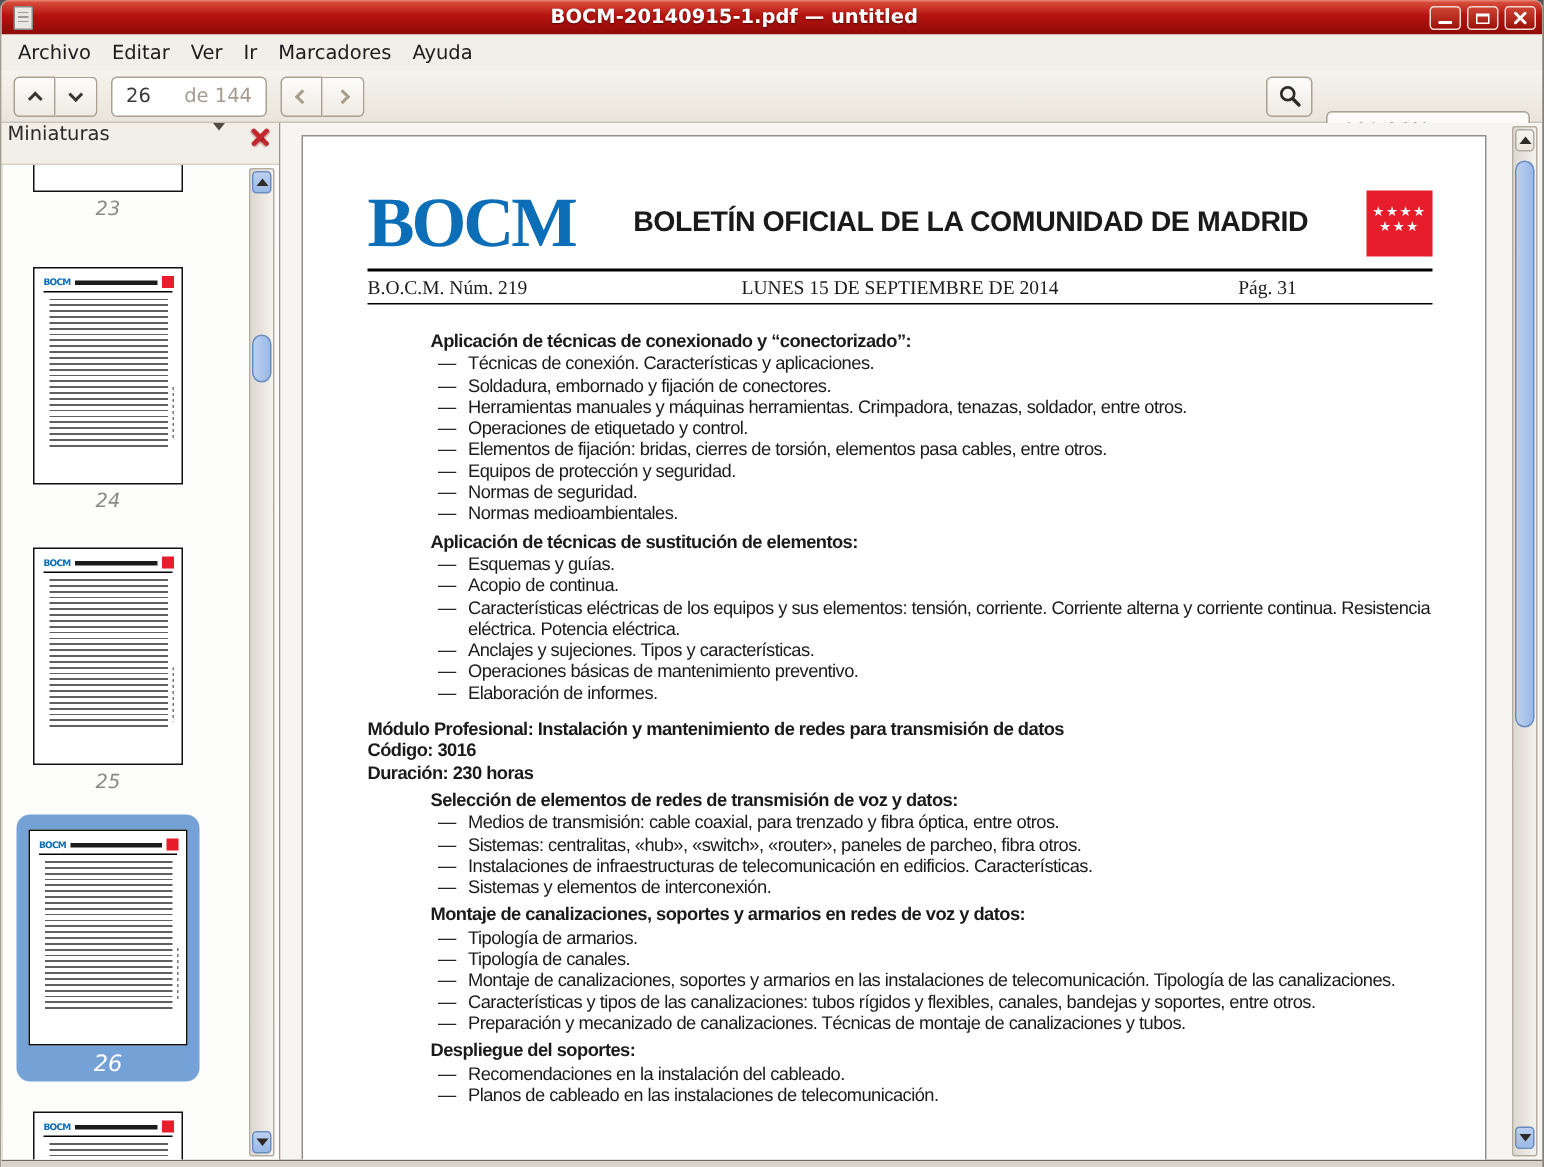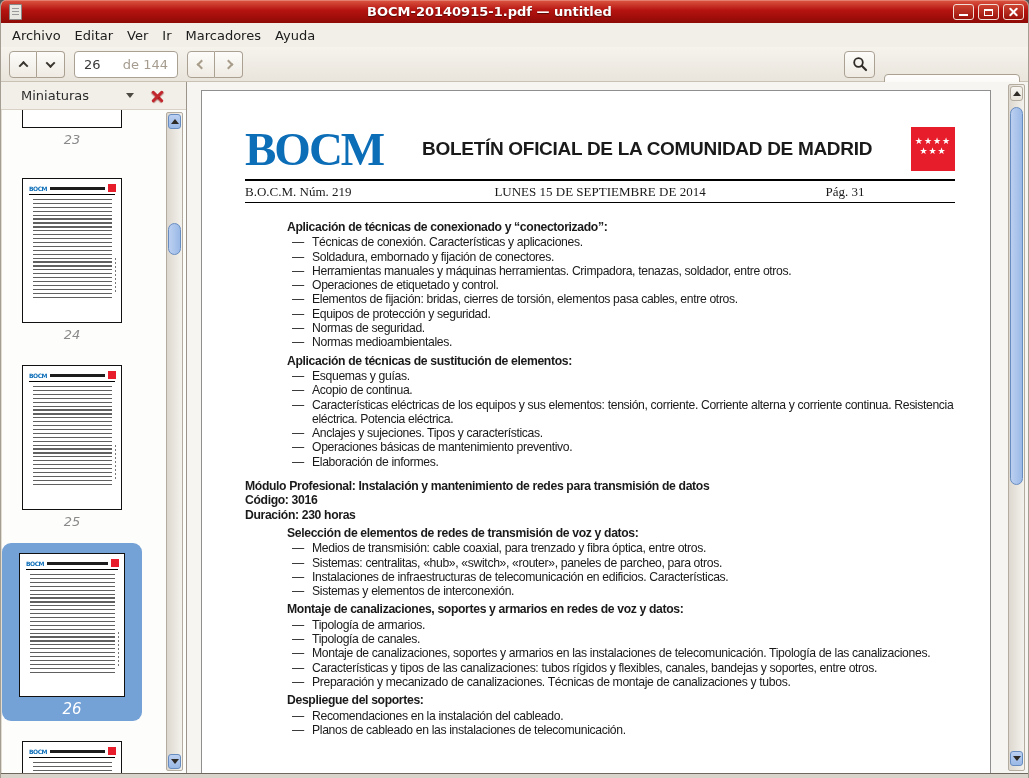--- a/index.html
+++ b/index.html
@@ -63,32 +63,32 @@
   .zoom-value { flex:1; font-size:13px; color:#3a3a3a; padding-left:10px; }
   .zoom-chev { width:9px; height:9px; border:solid #4a453e; border-width:0 2px 2px 0;
     transform:rotate(45deg) scale(1,.8); margin-right:12px; margin-top:-4px; }
 
   
   .main { display:flex; height:691px; }
 
   
   .sidebar { width:186px; flex:none; background:#f2efe8; border-right:1px solid #9a948a;
     display:flex; flex-direction:column; position:relative; }
-  .sb-header { height:28px; display:flex; align-items:center; padding:0 20px; border-bottom:1px solid #d8d2c6; }
+  .sb-header { height:28px; display:flex; padding:0 4px; border-bottom:1px solid #d8d2c6; }
   .sb-title { font-size:13px; color:#2b2b2b; flex:1; }
   .tri-down-sm { width:0; height:0; border-left:4px solid transparent; border-right:4px solid transparent;
     border-top:5px solid #4d4a44; margin-right:14px; }
   .sb-close { width:18px; height:18px; position:relative; cursor:pointer; }
   .sb-close::before,.sb-close::after { content:""; position:absolute; left:2px; top:8px; width:15px; height:3px;
     background:#c1272d; border-radius:2px; box-shadow:0 1px 1px rgba(120,0,0,.4); }
   .sb-close::before { transform:rotate(45deg); } .sb-close::after { transform:rotate(-45deg); }
 
   .sb-body { position:relative; flex:1; background:#fdfdfc; border-left:1px solid #e2ddd3; overflow:hidden; }
   .thumb-list { position:absolute; left:0; top:0; bottom:0; width:140px; display:flex; flex-direction:column;
-    overflow:visible; }
+    align-items:center; overflow:visible; }
   .thumb { display:flex; flex-direction:column; align-items:center; cursor:pointer; }
   .thumb.selected { background:var(--selection-blue,#74a1d6); border-radius:9px; padding:10px 8px 4px; }
   .thumb-page { width:100px; background:#fff; border:1px solid #111; position:relative; overflow:hidden; }
   .thumb.selected .thumb-page { width:106px; }
   .thumb-label { font-size:13px; font-style:italic; color:#8a8a8a; margin-top:4px; line-height:16px; }
   .thumb.selected .thumb-label { color:#fff; font-size:15px; }
   .mini-head { display:flex; align-items:center; margin:5px 5px 2px 6px; }
   .mini-logo { color:var(--logo-blue,#0d6eb8); font-weight:bold; font-size:6px; line-height:7px; letter-spacing:-.5px; }
   .mini-titleline { flex:1; height:3px; background:#1c1c1c; margin:0 3px; }
   .mini-flag { width:8px; height:8px; background:var(--flag-red,#e71d2c); flex:none; }
@@ -314,21 +314,21 @@
             <div class="doc-item"><span class="doc-dash">—</span><span class="doc-itext">Anclajes y sujeciones. Tipos y características.</span></div>
             <div class="doc-item"><span class="doc-dash">—</span><span class="doc-itext">Operaciones básicas de mantenimiento preventivo.</span></div>
             <div class="doc-item"><span class="doc-dash">—</span><span class="doc-itext">Elaboración de informes.</span></div>
             <div class="doc-module">
               <div class="doc-module-line">Módulo Profesional: Instalación y mantenimiento de redes para transmisión de datos</div>
               <div class="doc-module-line">Código: 3016</div>
               <div class="doc-module-line">Duración: 230 horas</div>
             </div>
             <div class="doc-heading">Selección de elementos de redes de transmisión de voz y datos:</div>
             <div class="doc-item"><span class="doc-dash">—</span><span class="doc-itext">Medios de transmisión: cable coaxial, para trenzado y fibra óptica, entre otros.</span></div>
-            <div class="doc-item"><span class="doc-dash">—</span><span class="doc-itext">Sistemas: centralitas, «hub», «switch», «router», paneles de parcheo, para otros.</span></div>
+            <div class="doc-item"><span class="doc-dash">—</span><span class="doc-itext">Sistemas: centralitas, «hub», «switch», «router», paneles de parcheo, fibra otros.</span></div>
             <div class="doc-item"><span class="doc-dash">—</span><span class="doc-itext">Instalaciones de infraestructuras de telecomunicación en edificios. Características.</span></div>
             <div class="doc-item"><span class="doc-dash">—</span><span class="doc-itext">Sistemas y elementos de interconexión.</span></div>
             <div class="doc-heading">Montaje de canalizaciones, soportes y armarios en redes de voz y datos:</div>
             <div class="doc-item"><span class="doc-dash">—</span><span class="doc-itext">Tipología de armarios.</span></div>
             <div class="doc-item"><span class="doc-dash">—</span><span class="doc-itext">Tipología de canales.</span></div>
             <div class="doc-item"><span class="doc-dash">—</span><span class="doc-itext">Montaje de canalizaciones, soportes y armarios en las instalaciones de telecomunicación. Tipología de las canalizaciones.</span></div>
             <div class="doc-item"><span class="doc-dash">—</span><span class="doc-itext">Características y tipos de las canalizaciones: tubos rígidos y flexibles, canales, bandejas y soportes, entre otros.</span></div>
             <div class="doc-item"><span class="doc-dash">—</span><span class="doc-itext">Preparación y mecanizado de canalizaciones. Técnicas de montaje de canalizaciones y tubos.</span></div>
             <div class="doc-heading">Despliegue del soportes:</div>
             <div class="doc-item"><span class="doc-dash">—</span><span class="doc-itext">Recomendaciones en la instalación del cableado.</span></div>

